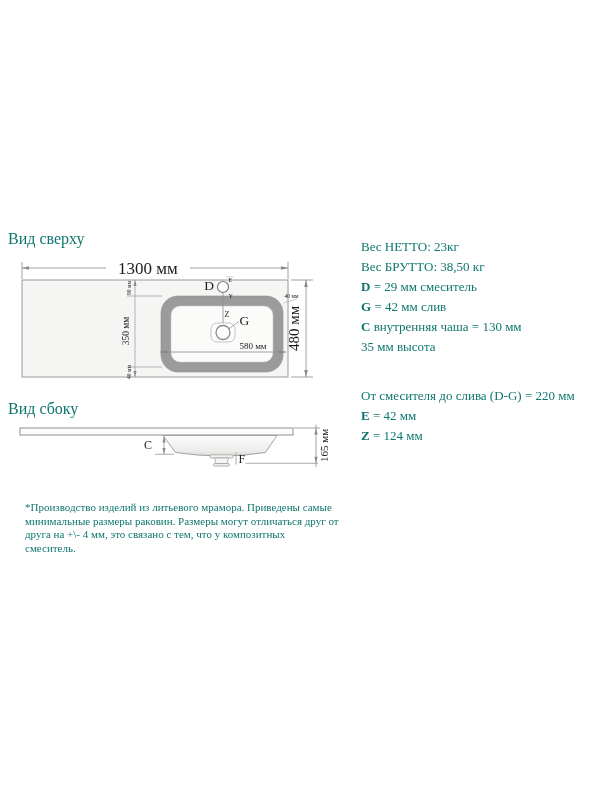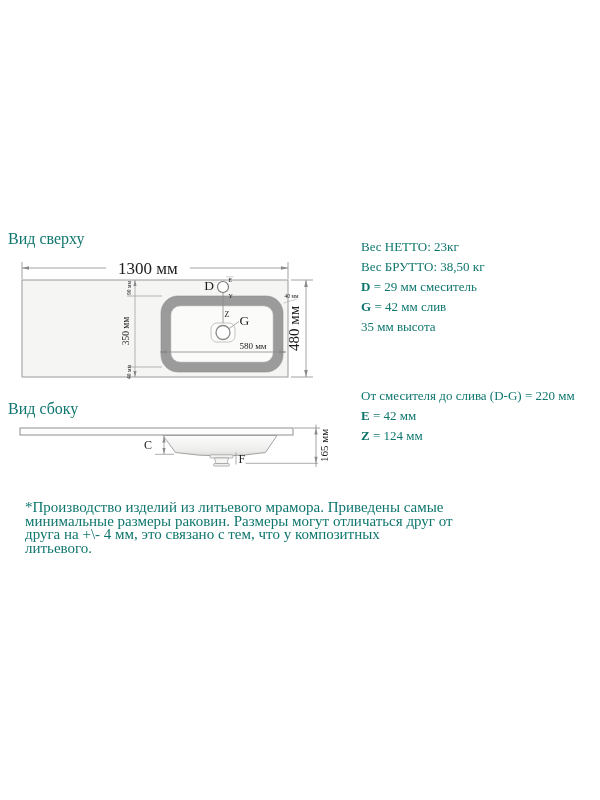--- a/index.html
+++ b/index.html
@@ -6,21 +6,21 @@
   .canvas{position:relative;width:600px;height:800px;background:#ffffff;overflow:hidden;
           font-family:"Liberation Serif", serif;color:#0f766e;}
   .heading{position:absolute;left:8px;font-size:16px;line-height:20px;white-space:nowrap;}
   #heading-top{top:229px;}
   #heading-side{top:399px;}
   .specs{position:absolute;left:361px;font-size:13px;white-space:nowrap;}
   .specs .spec-row{line-height:20px;height:20px;}
   .specs b{font-weight:bold;}
   #specs-upper{top:237px;}
   #specs-lower{top:386px;}
-  .footnote{position:absolute;left:25px;top:501px;font-size:15px;}
+  .footnote{position:absolute;left:25px;top:501px;font-size:11px;}
   .footnote div{line-height:13.6px;white-space:nowrap;}
   .drawing{position:absolute;left:0;}
   #top-view-svg{top:225px;}
   #side-view-svg{top:395px;}
   svg text{fill:#1c1c1c;font-family:"Liberation Serif", serif;}
 </style>
 </head>
 <body>
 
 <div class="canvas">
@@ -128,29 +128,30 @@
     <path d="M316 33 L314.4 39.5 L317.6 39.5 Z" fill="#8a8a8a"></path>
     <path d="M316 68.3 L314.4 61.8 L317.6 61.8 Z" fill="#8a8a8a"></path>
     <text transform="translate(328,50.5) rotate(-90)" font-size="11" text-anchor="middle">165 мм</text>
   </svg>
 
   <div class="specs" id="specs-upper">
     <div class="spec-row"><b></b><span>Вес НЕТТО: 23кг</span></div>
     <div class="spec-row"><b></b><span>Вес БРУТТО: 38,50 кг</span></div>
     <div class="spec-row"><b>D</b><span> = 29 мм смеситель</span></div>
     <div class="spec-row"><b>G</b><span> = 42 мм слив</span></div>
+    <div class="spec-row"><b>C</b><span> внутренняя чаша = 130 мм</span></div>
     <div class="spec-row"><b></b><span>35 мм высота</span></div>
   </div>
 
   <div class="specs" id="specs-lower">
     <div class="spec-row"><b></b><span>От смесителя до слива (D-G) = 220 мм</span></div>
     <div class="spec-row"><b>E</b><span> = 42 мм</span></div>
     <div class="spec-row"><b>Z</b><span> = 124 мм</span></div>
   </div>
 
   <div class="footnote">
     <div>*Производство изделий из литьевого мрамора. Приведены самые</div>
     <div>минимальные размеры раковин. Размеры могут отличаться друг от</div>
     <div>друга на +\- 4 мм, это связано с тем, что у композитных</div>
-    <div>литьевого.</div>
+    <div>смеситель.</div>
   </div>
 
 </div>
 
 </body></html>

